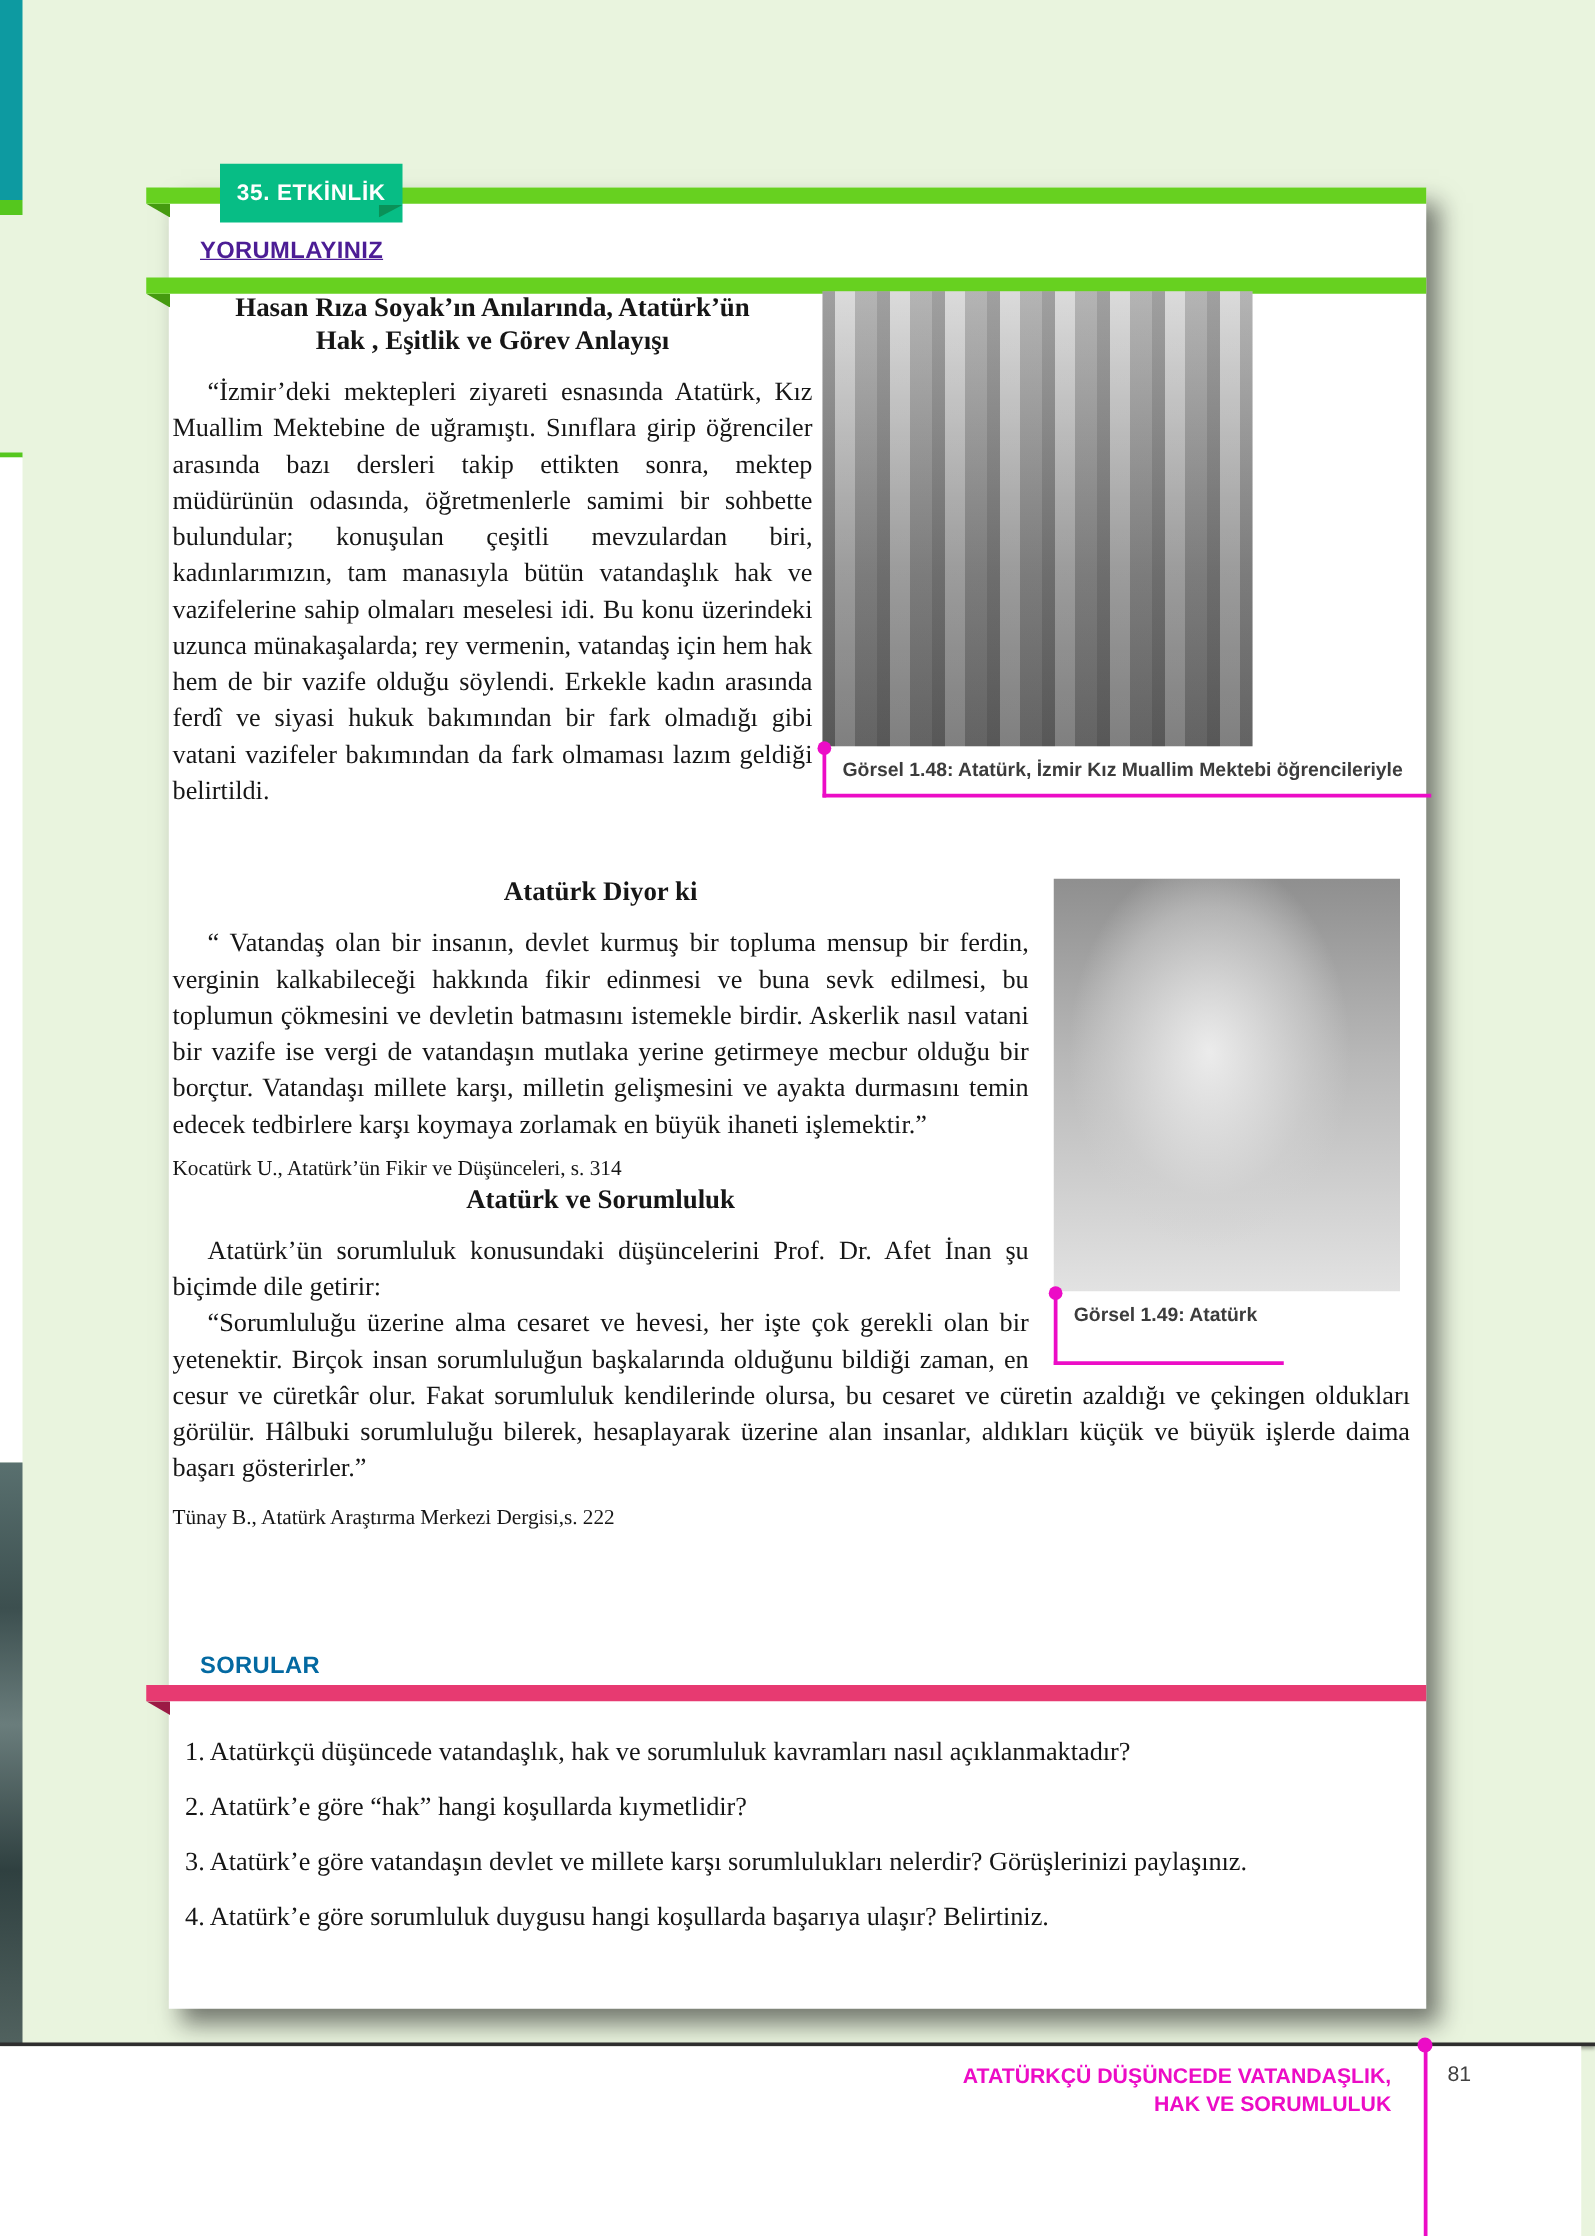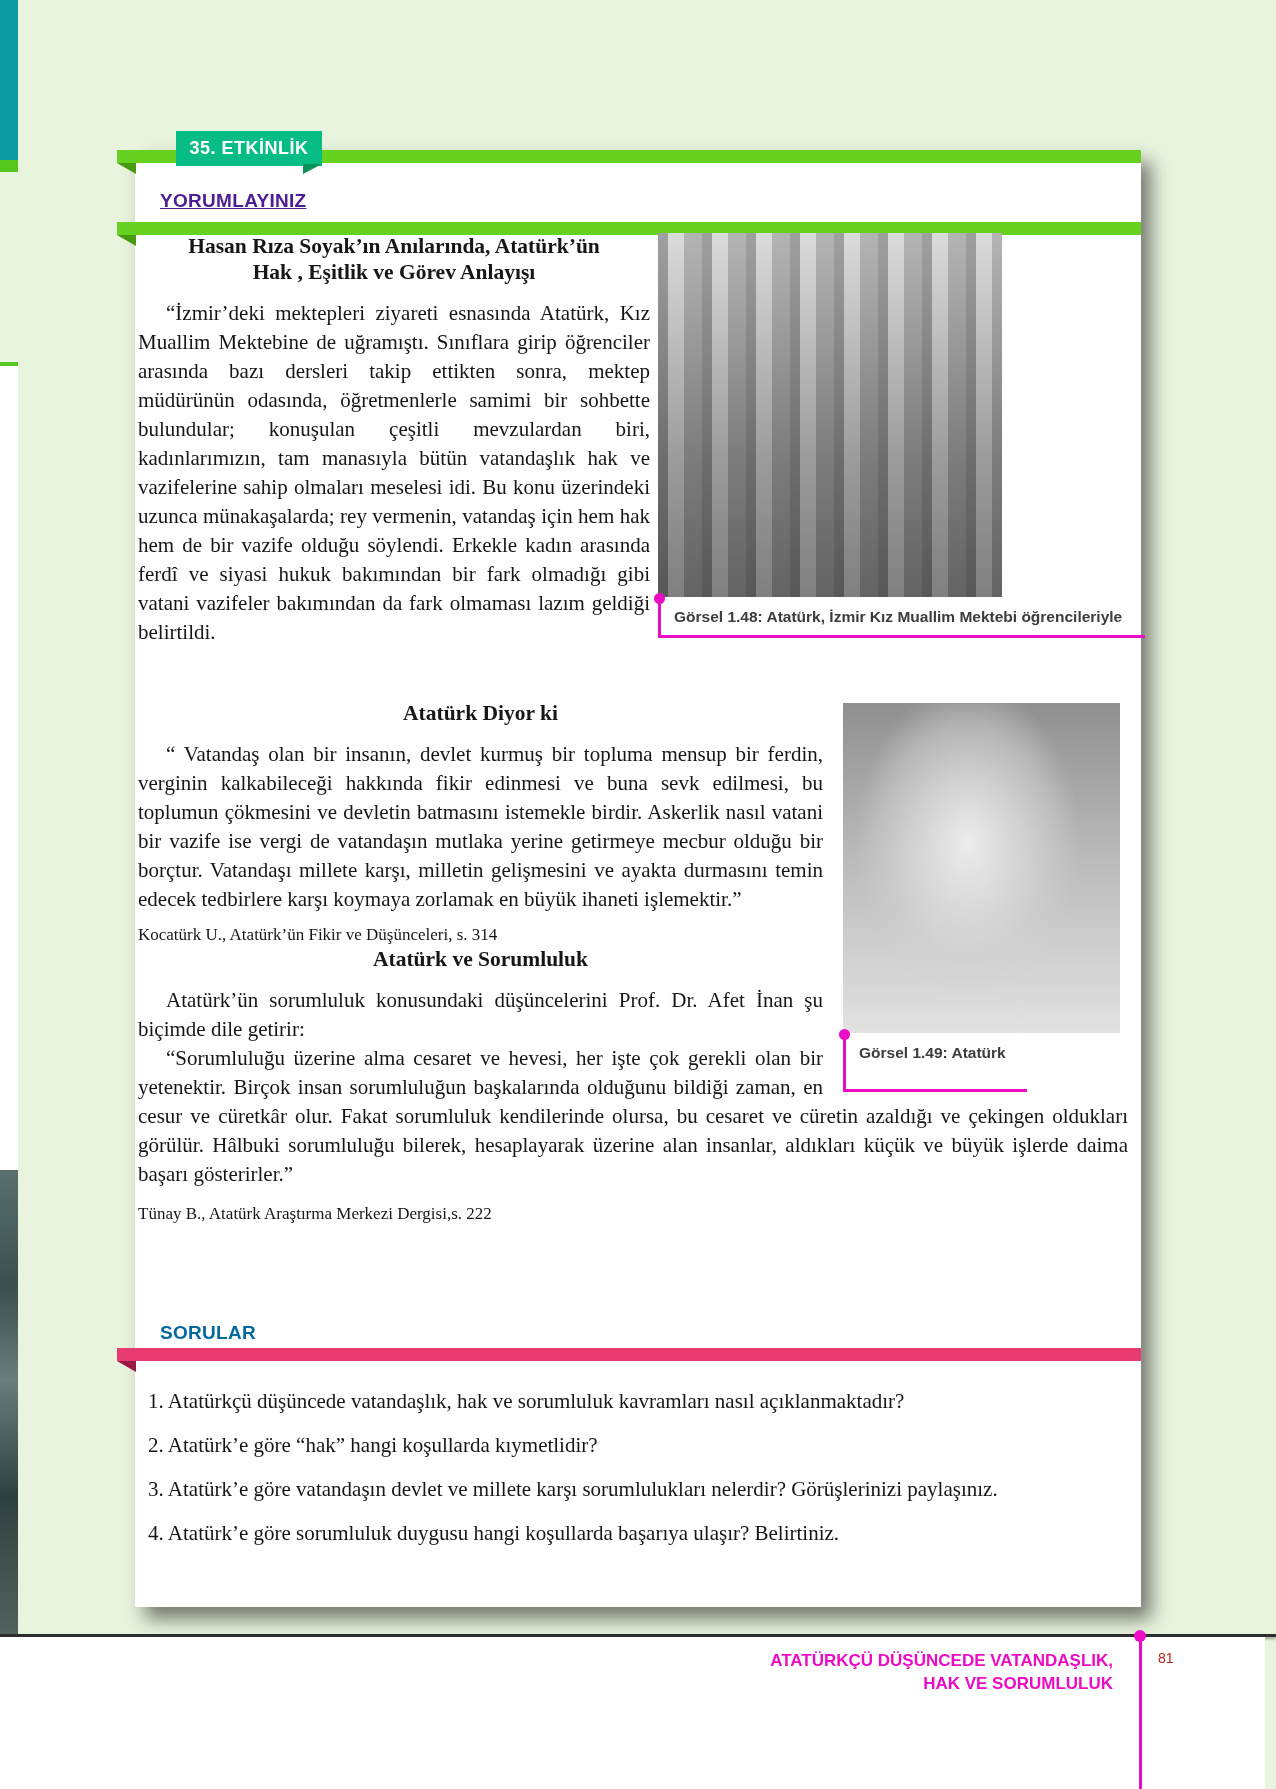--- a/index.html
+++ b/index.html
@@ -23,21 +23,21 @@
   .bar{position:absolute;left:117px;width:1024px;height:13px;background:#67d120;}
   .bar-top{top:150px;}
   .bar-yorum{top:222px;}
   .bar-sorular{top:1348px;background:#e73a71;}
   .fold{position:absolute;left:117px;width:19px;height:11px;background:#459a10;
         clip-path:polygon(0 0,100% 0,100% 100%);}
   .fold-top{top:163px;}
   .fold-yorum{top:235px;}
   .fold-sorular{top:1361px;background:#9b1a45;}
 
-  .badge{position:absolute;left:176px;top:131px;width:146px;height:35px;background:#07bd85;
+  .badge{position:absolute;left:176px;top:131px;width:146px;height:47px;background:#07bd85;
          color:#ffffff;font-family:"Liberation Sans",sans-serif;font-weight:bold;font-size:18px;
          display:flex;align-items:center;justify-content:center;letter-spacing:.5px;}
   .badge-fold{position:absolute;left:303px;top:164px;width:19px;height:10px;background:#0a9158;
               clip-path:polygon(0 0,100% 0,0 100%);}
 
   .sec-label{position:absolute;left:160px;font-family:"Liberation Sans",sans-serif;
              font-weight:bold;font-size:19px;letter-spacing:.3px;}
   .lbl-yorum{top:190px;color:#4c1d95;text-decoration:underline;}
   .lbl-sorular{top:1322px;color:#0369a1;}
 
@@ -82,21 +82,21 @@
   
   .bottom-rule{position:absolute;left:0;top:1634px;width:1276px;height:3px;background:#2e2e2e;
                box-shadow:0 2px 3px rgba(0,0,0,.35);}
   .footer{position:absolute;left:0;top:1637px;width:1265px;height:152px;background:#ffffff;}
   .footer-chapter{position:absolute;right:152px;top:12px;text-align:right;
       font-family:"Liberation Sans",sans-serif;font-weight:bold;font-size:17px;line-height:23px;
       color:#ec0cc6;}
   .footer-vline{position:absolute;left:1139px;top:-3px;width:3px;height:155px;background:#ec0cc6;}
   .footer-dot{position:absolute;left:1134px;top:-7px;width:12px;height:12px;border-radius:50%;background:#ec0cc6;}
   .page-num{position:absolute;left:1158px;top:13px;font-family:"Liberation Sans",sans-serif;
-            font-size:14px;color:#b91c1c;}
+            font-size:17px;color:#404040;}
 </style>
 </head>
 <body>
 
 <div class="edge edge-teal"></div>
 <div class="edge edge-green"></div>
 <div class="edge edge-line"></div>
 <div class="edge edge-white"></div>
 <div class="edge edge-photo"></div>
 

